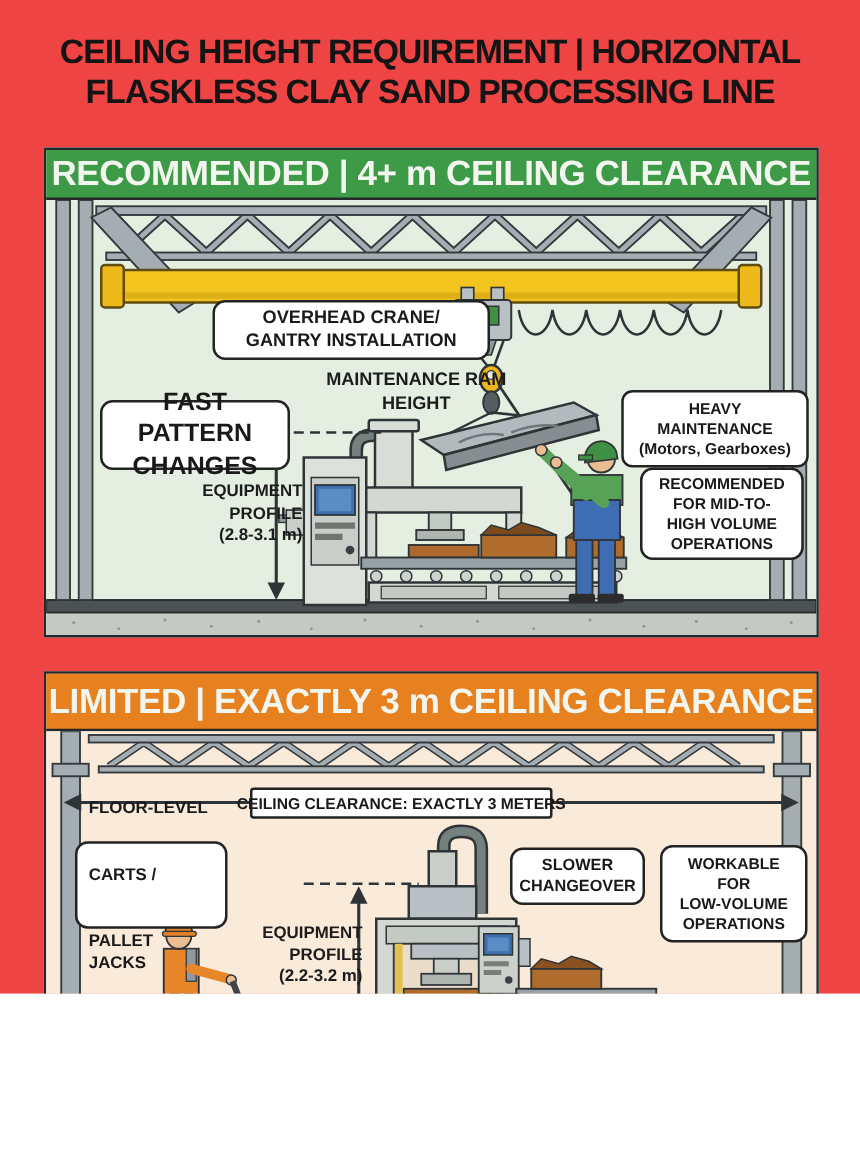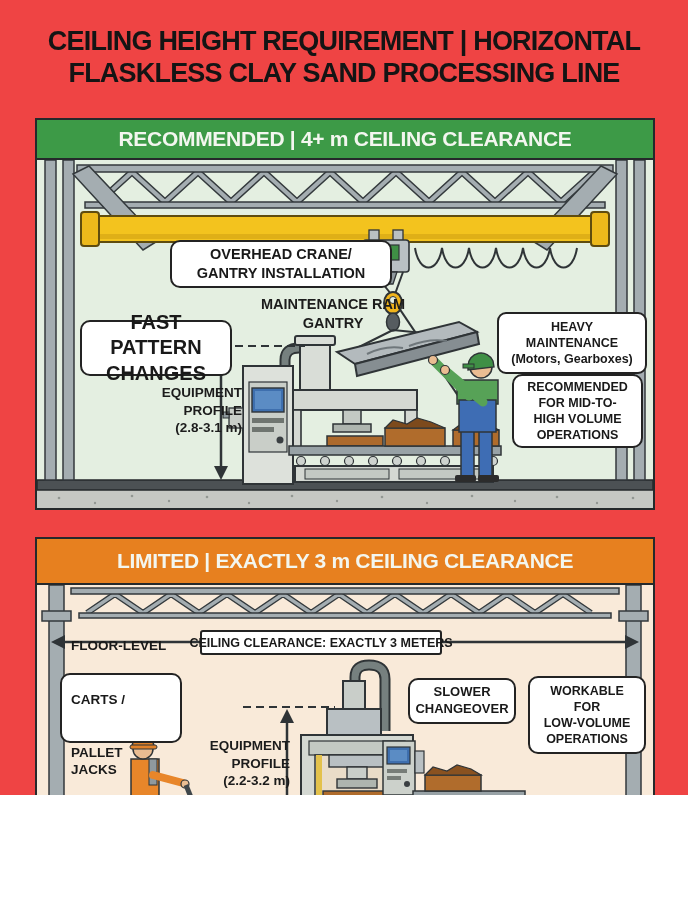--- a/index.html
+++ b/index.html
@@ -5,21 +5,21 @@
   html,body{margin:0;padding:0;background:#ffffff;}
   .page{position:relative;width:688px;height:795px;background:#ef4444;
         font-family:"Liberation Sans",sans-serif;overflow:hidden;}
   .title{position:absolute;top:26px;left:0;right:0;text-align:center;
          font-weight:700;font-size:27px;line-height:1.18;color:#141414;letter-spacing:-0.8px;}
   .title span{display:block;}
   .panel{position:absolute;left:35px;width:620px;border:2px solid #25292b;box-sizing:border-box;background:#fff;}
   .panel-recommended{top:118px;height:392px;}
   .panel-limited{top:537px;height:351px;}
   .panel-header{display:flex;align-items:center;justify-content:center;color:#f3f6ef;
-                font-weight:700;font-size:21px;letter-spacing:-0.3px;border-bottom:2px solid #25292b;box-sizing:border-box;}
+                font-weight:700;font-size:28px;letter-spacing:-0.3px;border-bottom:2px solid #25292b;box-sizing:border-box;}
   .panel-recommended .panel-header{height:40px;}
   .panel-limited .panel-header{height:46px;}
   .scene{position:relative;width:616px;}
   .panel-recommended .scene{height:348px;}
   .panel-limited .scene{height:301px;}
   svg.scenery{position:absolute;left:0;top:0;}
   .callout{position:absolute;background:#ffffff;border:2px solid #232323;border-radius:10px;
            font-weight:700;color:#191919;text-align:center;display:flex;flex-direction:column;
            align-items:center;justify-content:center;padding:5px 7px;box-sizing:border-box;line-height:1.28;}
   .callout span{display:block;}
@@ -199,21 +199,21 @@
       <div class="callout c-overhead">
         <span>OVERHEAD CRANE/</span>
         <span>GANTRY INSTALLATION</span>
       </div>
       <div class="callout c-fast">
         <span>FAST PATTERN</span>
         <span>CHANGES</span>
       </div>
       <div class="plainlabel t-compaction">
         <span>MAINTENANCE RAM</span>
-        <span>GANTRY</span>
+        <span>HEIGHT</span>
       </div>
       <div class="plainlabel t-equip1">
         <span>EQUIPMENT</span>
         <span>PROFILE</span>
         <span>(2.8-3.1 m)</span>
       </div>
       <div class="callout c-heavy">
         <span>HEAVY MAINTENANCE</span>
         <span>(Motors, Gearboxes)</span>
       </div>

